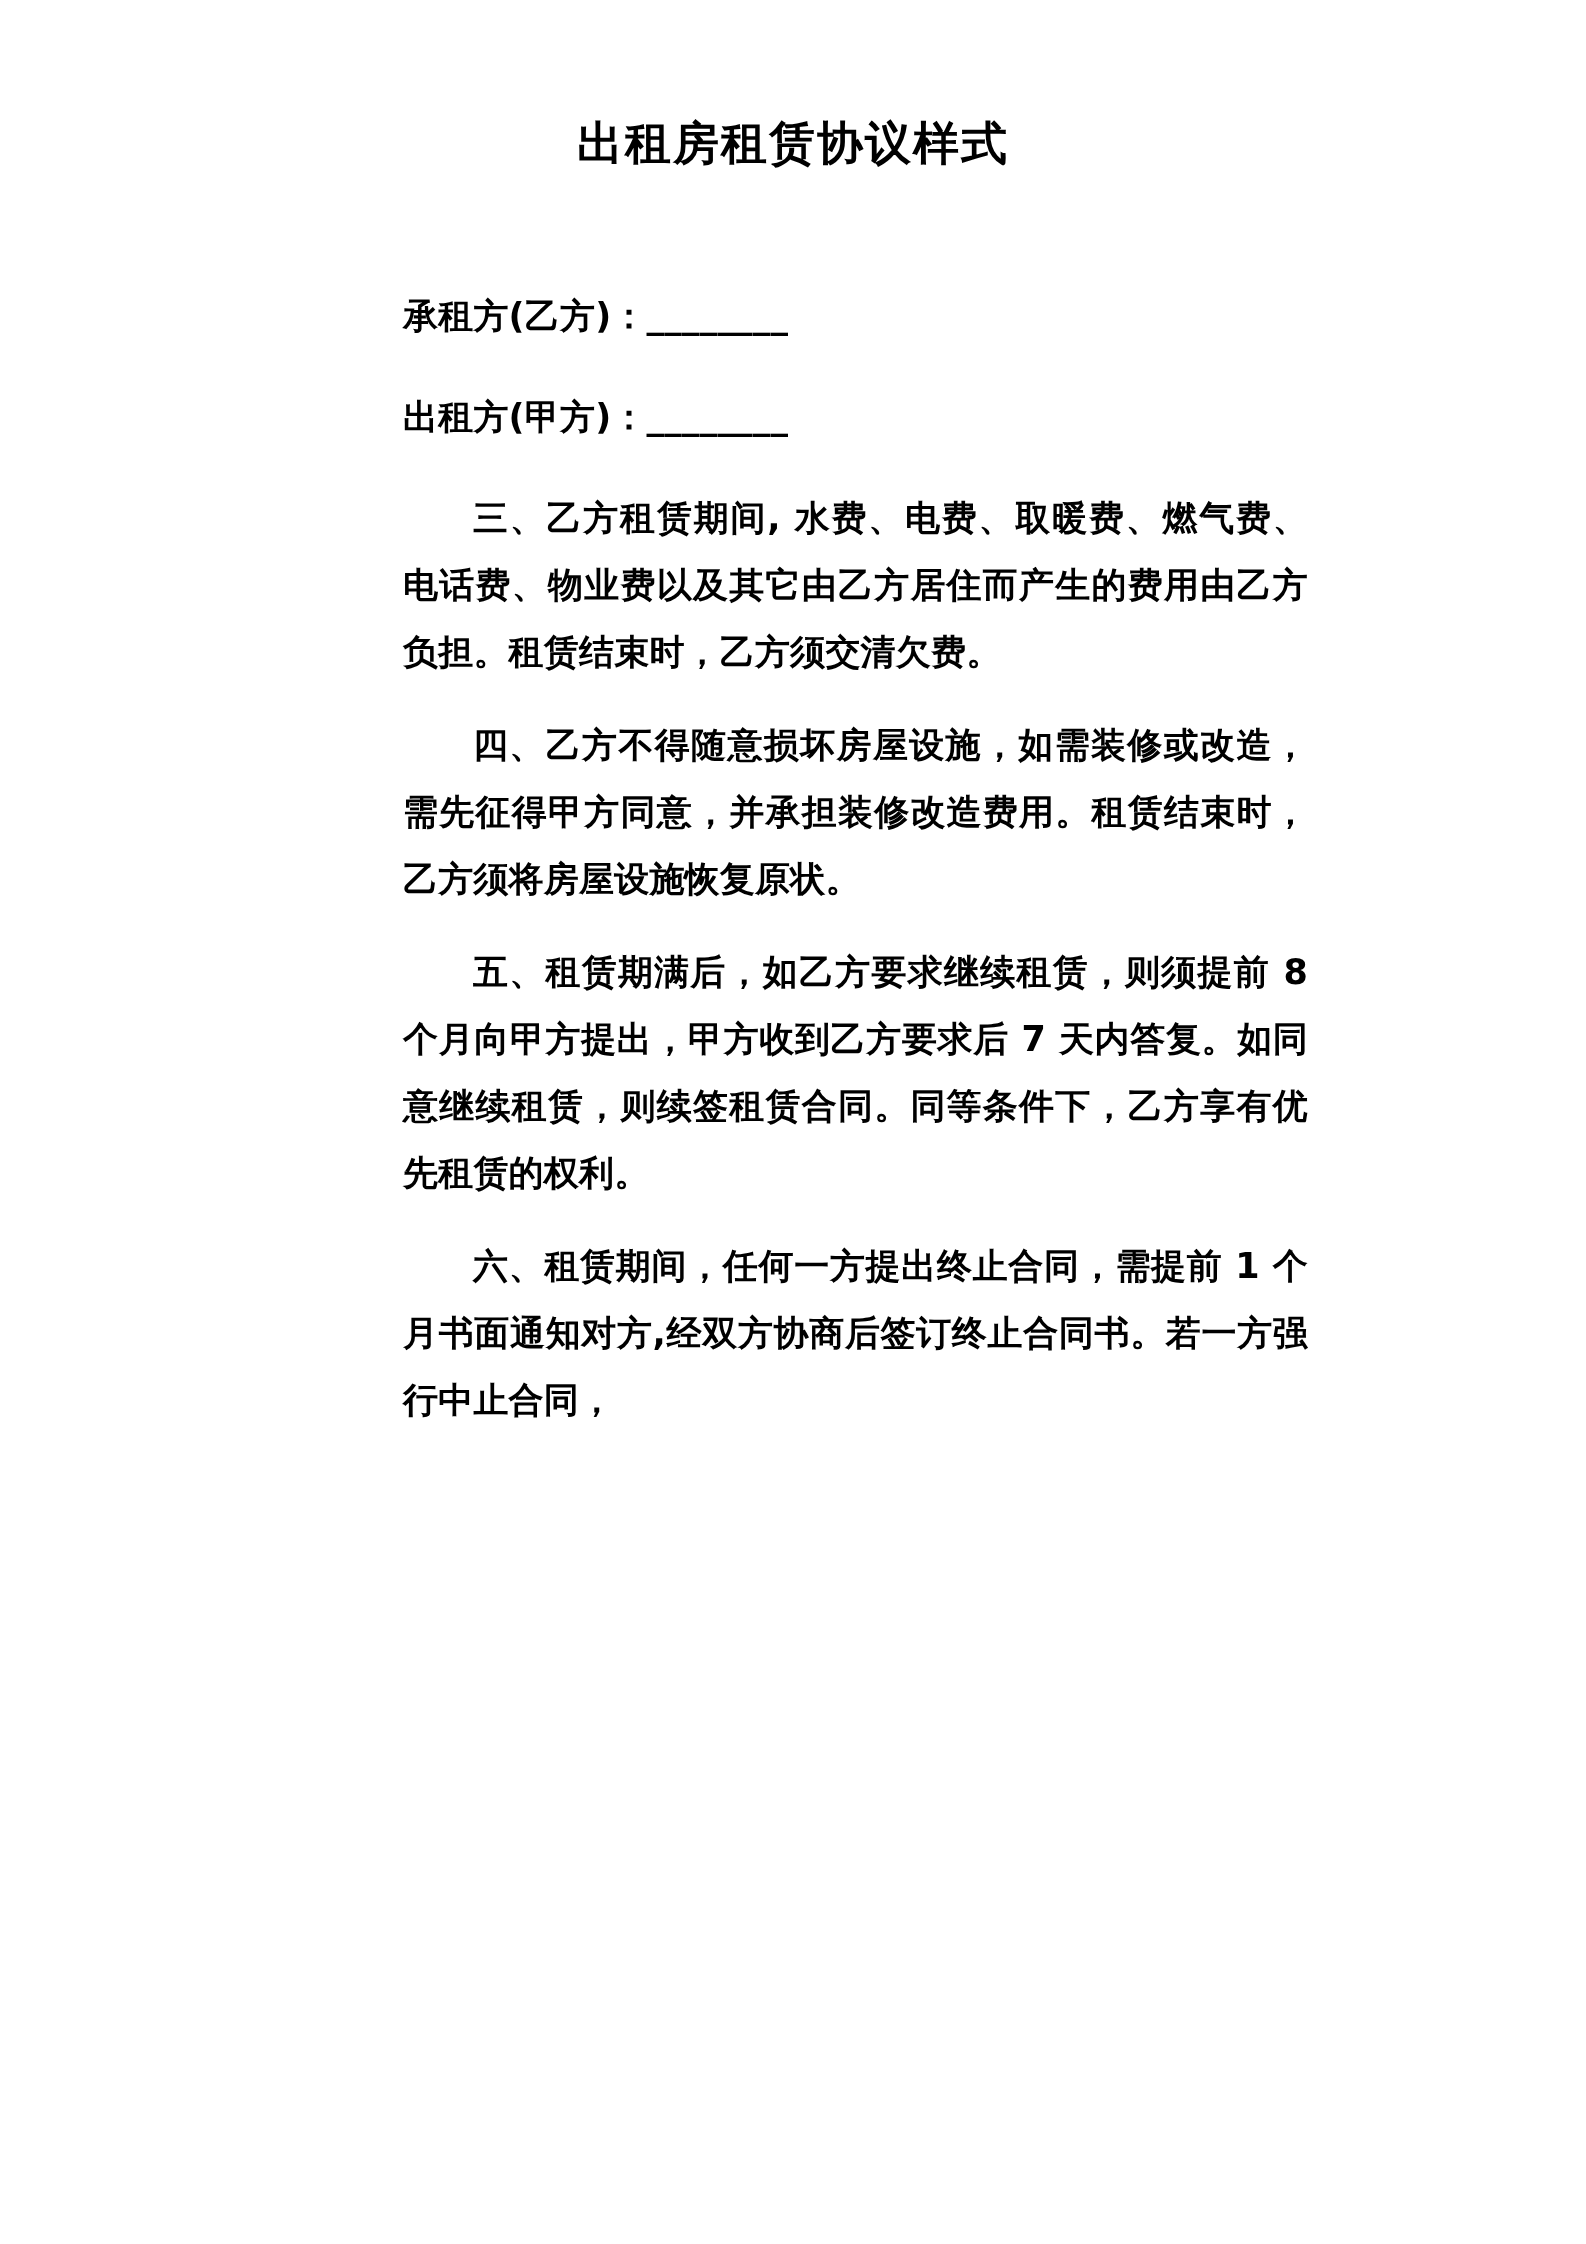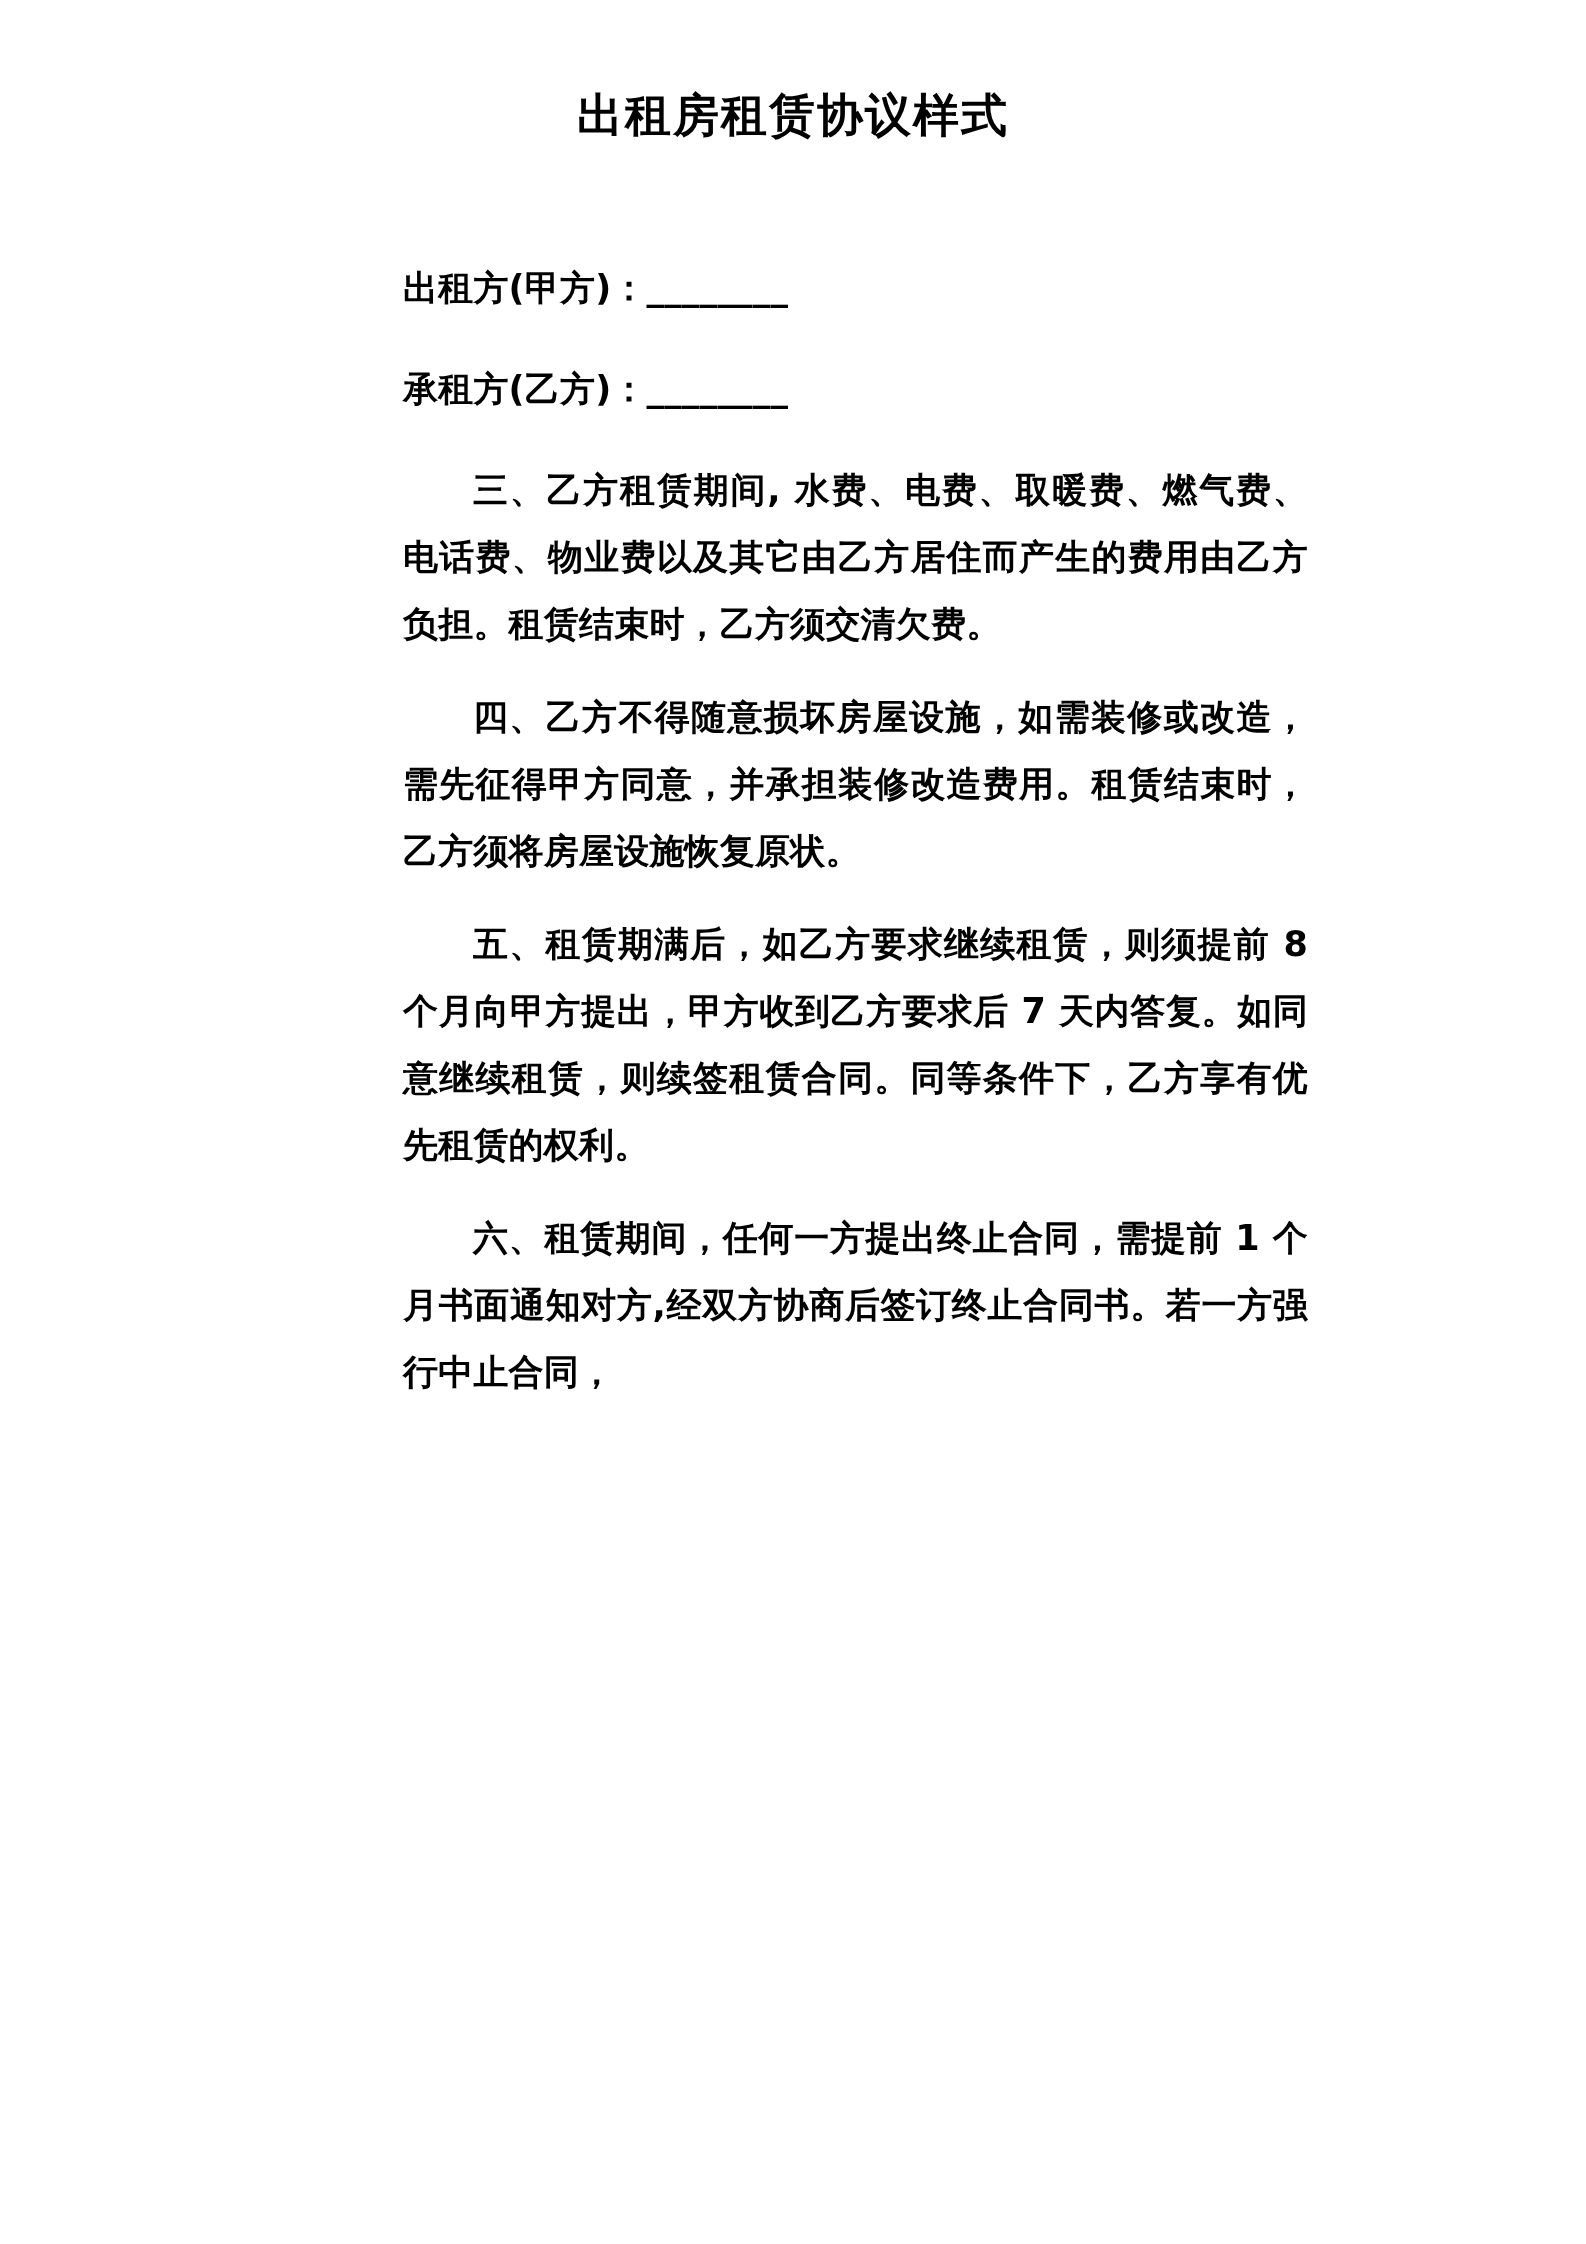--- a/index.html
+++ b/index.html
@@ -16,21 +16,21 @@
   }
   .page {
     position: relative;
     width: 1586px;
     height: 2244px;
     box-sizing: border-box;
     padding: 0;
   }
   .doc-title {
     margin: 0;
-    padding-top: 88px;
+    padding-top: 116px;
     text-align: center;
     font-size: 46px;
     font-weight: bold;
     letter-spacing: 2px;
     line-height: 1.2;
   }
   .body-block {
     margin: 0 auto;
     width: 1140px;
     padding-left: 180px;
@@ -63,22 +63,22 @@
 </style>
 </head>
 <body>
 
 <div class="page">
 
   <h1 class="doc-title">出租房租赁协议样式</h1>
 
   <div class="body-block">
 
+    <p class="para party">承租方(乙方)：________</p>
     <p class="para party">出租方(甲方)：________</p>
-    <p class="para party">承租方(乙方)：________</p>
 
 
     <p class="para indent spaced">三、乙方租赁期间, 水费、电费、取暖费、燃气费、电话费、物业费以及其它由乙方居住而产生的费用由乙方负担。租赁结束时，乙方须交清欠费。</p>
     <p class="para indent spaced">四、乙方不得随意损坏房屋设施，如需装修或改造，需先征得甲方同意，并承担装修改造费用。租赁结束时，乙方须将房屋设施恢复原状。</p>
     <p class="para indent spaced">五、租赁期满后，如乙方要求继续租赁，则须提前 8 个月向甲方提出，甲方收到乙方要求后 7 天内答复。如同意继续租赁，则续签租赁合同。同等条件下，乙方享有优先租赁的权利。</p>
     <p class="para indent">六、租赁期间，任何一方提出终止合同，需提前 1 个月书面通知对方,经双方协商后签订终止合同书。若一方强行中止合同，</p>
 
   </div>
 </div>
 

